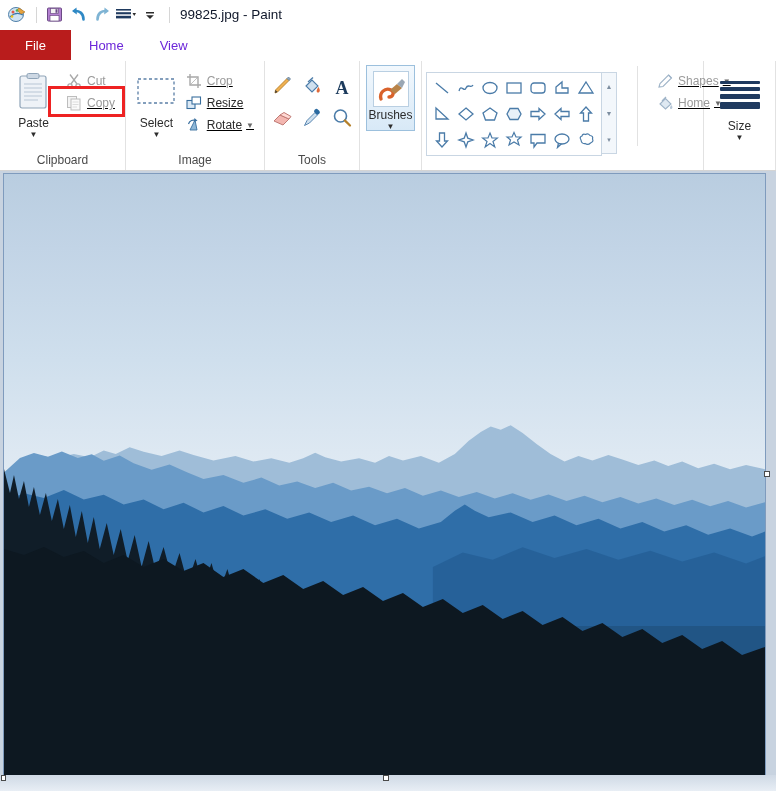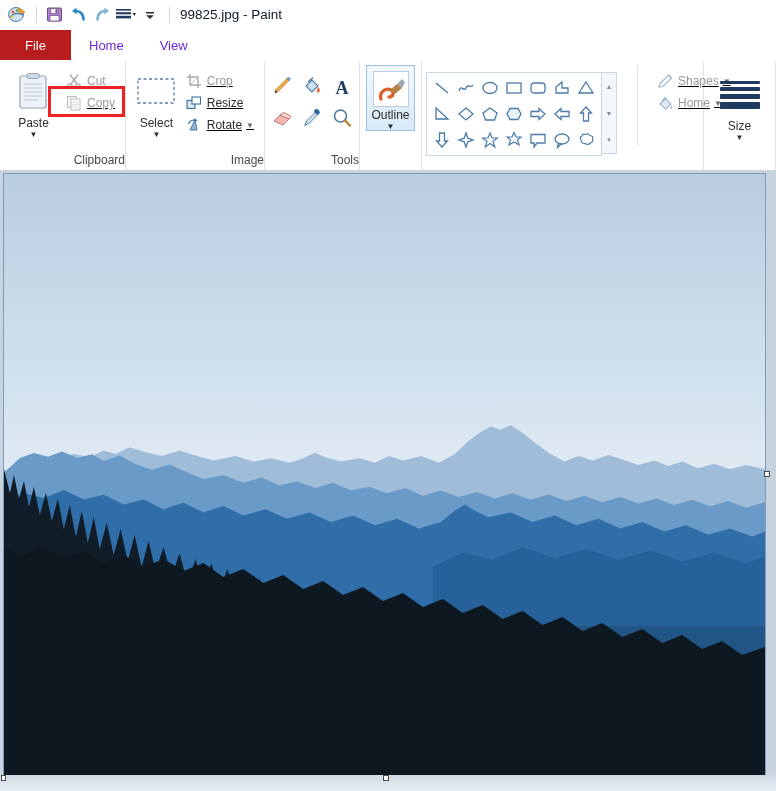--- a/index.html
+++ b/index.html
@@ -86,21 +86,21 @@
   }
   .rgroup:last-child { border-right: none; }
   .rgroup-body {
     flex: 1;
     display: flex;
     align-items: flex-start;
     padding: 5px 6px 0 6px;
   }
   .rgroup-label {
     height: 20px;
-    text-align: right;
+    text-align: center;
     font-size: 12px;
     color: #4a4a4a;
     line-height: 20px;
   }
 
   
   .bigbtn {
     width: 56px;
     display: flex; flex-direction: column; align-items: center;
     padding-top: 3px;
@@ -448,21 +448,21 @@
   <div class="rgroup" style="width:62px">
     <div class="rgroup-body" style="justify-content:center;padding-top:4px">
       <div class="bigbtn brushbtn">
         <div class="brushimg">
           <svg width="32" height="32" viewBox="0 0 32 32">
             <path d="M6 26 C4 20 10 14 16 17 C20 19 18 24 14 24" fill="none" stroke="#d9622b" stroke-width="3.4" stroke-linecap="round"></path>
             <path d="M15 17 L22 11 L27 15 L20 21 Z" fill="#b88348"></path>
             <path d="M22 11 L27 6 L30 9 L27 15 Z" fill="#9aa7b4"></path>
           </svg>
         </div>
-        <div class="lbl">Outline</div>
+        <div class="lbl">Brushes</div>
         <div class="caret">▼</div>
       </div>
     </div>
     <div class="rgroup-label"></div>
   </div>
 
   <div class="rgroup" style="width:282px">
     <div class="rgroup-body" style="padding-left:4px">
       <div class="shapes-wrap">
         <div class="shapesbox">

